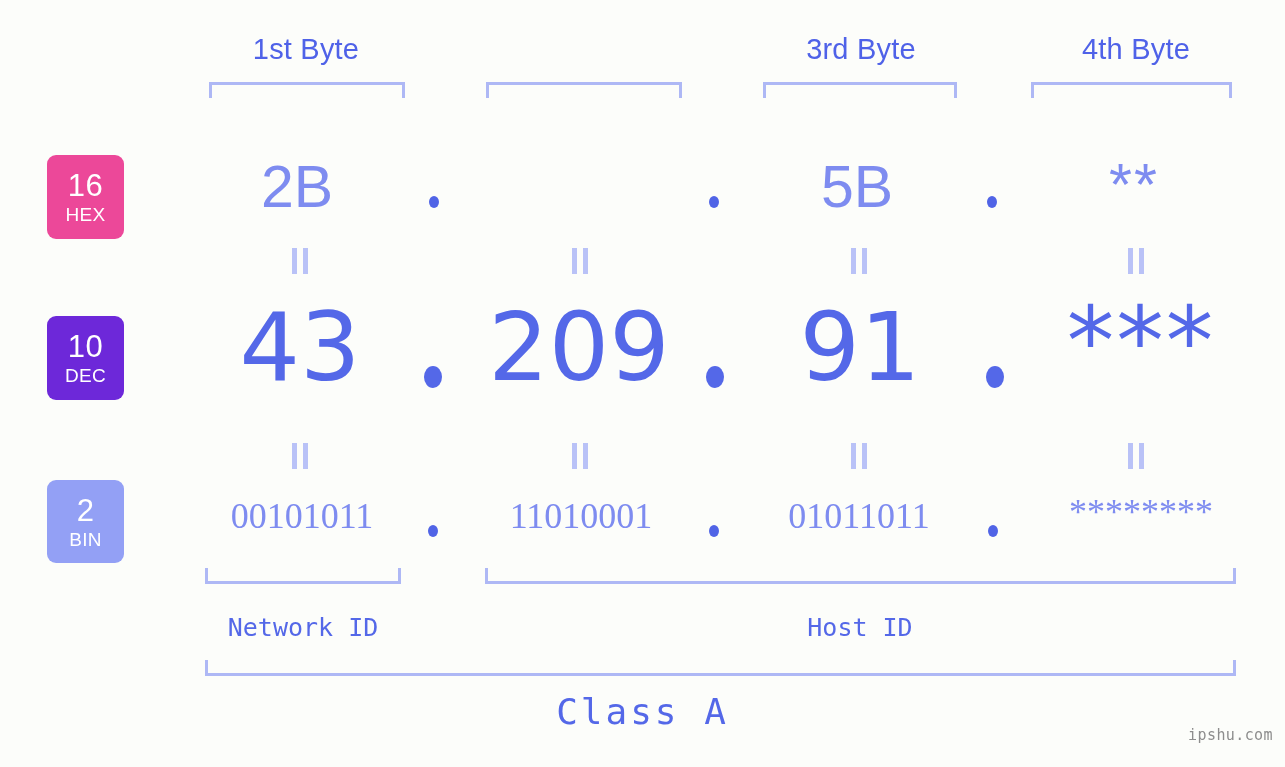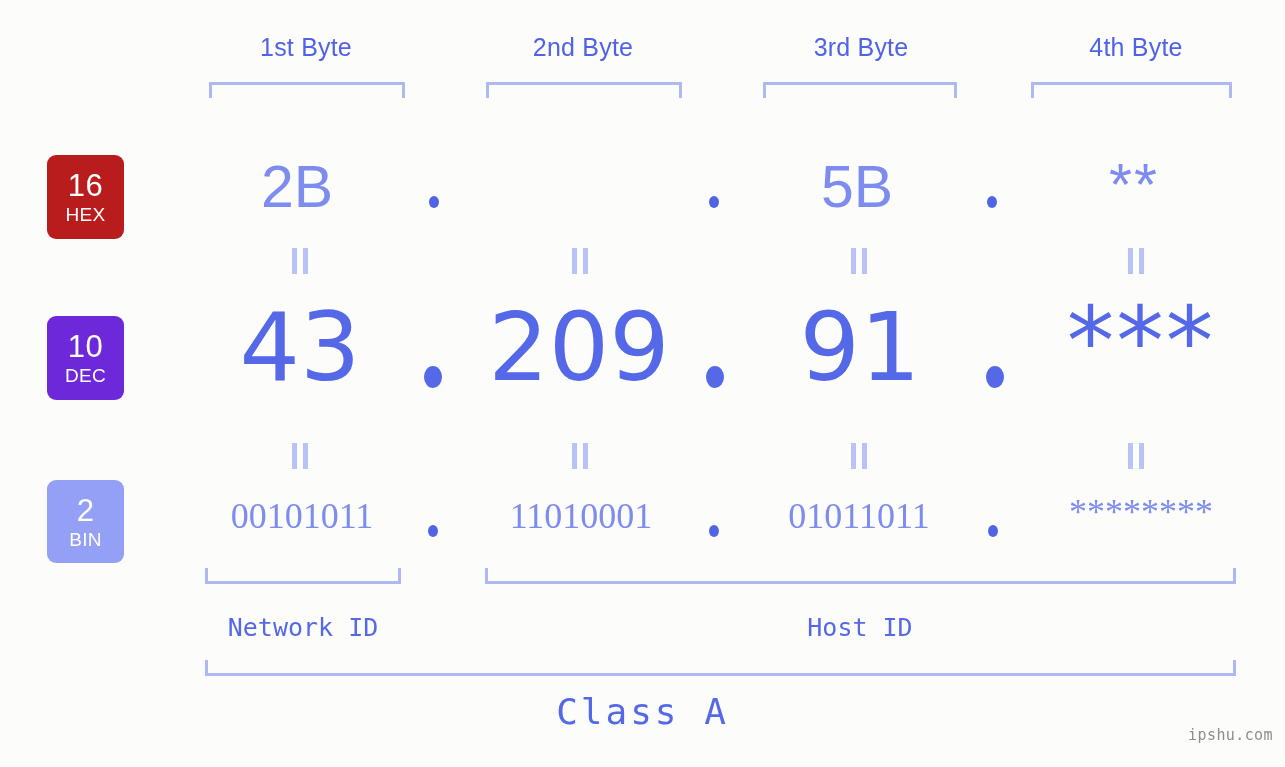--- a/index.html
+++ b/index.html
@@ -18,21 +18,21 @@
     position: relative;
     width: 1285px;
     height: 767px;
   }
 
   
   .byte-label {
     position: absolute;
     top: 33px;
     font-family: "Liberation Sans", sans-serif;
-    font-size: 25px;
+    font-size: 29px;
     color: #4f62e8;
     text-align: center;
     letter-spacing: 0.2px;
     white-space: nowrap;
   }
 
   
   .bracket-top {
     position: absolute;
     top: 82px;
@@ -71,21 +71,21 @@
     font-size: 31px;
     font-weight: 400;
     letter-spacing: 0.5px;
   }
   .badge .nm {
     font-size: 19px;
     font-weight: 400;
     margin-top: 4px;
     letter-spacing: 0.3px;
   }
-  #badge-hex { top: 155px;  height: 84px; background: #b91c1c; }
+  #badge-hex { top: 155px;  height: 84px; background: #ec4899; }
   #badge-dec { top: 316px;  height: 84px; background: #6d28d9; }
   #badge-bin { top: 480px;  height: 83px; background: #93a0f5; }
 
   
   .hex-val {
     position: absolute;
     top: 158px;
     font-family: "Liberation Sans", sans-serif;
     font-size: 59px;
     color: #7e8cf0;
@@ -195,21 +195,20 @@
     color: #8d8d8d;
     letter-spacing: 0.4px;
   }
 </style>
 </head>
 <body>
 
 <div class="stage">
 
   <div class="byte-label" style="left:206px;width:200px;">1st Byte</div>
-  <div class="byte-label" style="left:483px;width:200px;">2nd Byte</div>
   <div class="byte-label" style="left:761px;width:200px;">3rd Byte</div>
   <div class="byte-label" style="left:1036px;width:200px;">4th Byte</div>
 
   <div class="bracket-top" style="left:209px;width:196px;"></div>
   <div class="bracket-top" style="left:486px;width:196px;"></div>
   <div class="bracket-top" style="left:763px;width:194px;"></div>
   <div class="bracket-top" style="left:1031px;width:201px;"></div>
 
   <div class="badge" id="badge-hex">
     <span class="num">16</span>

